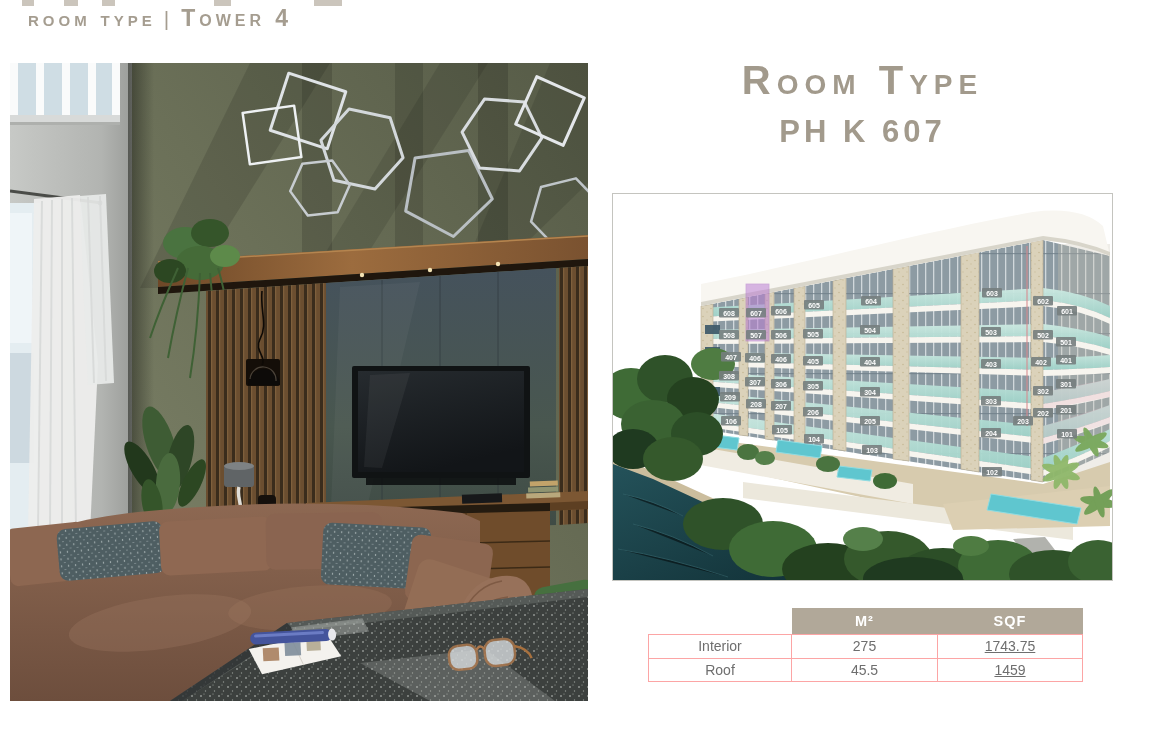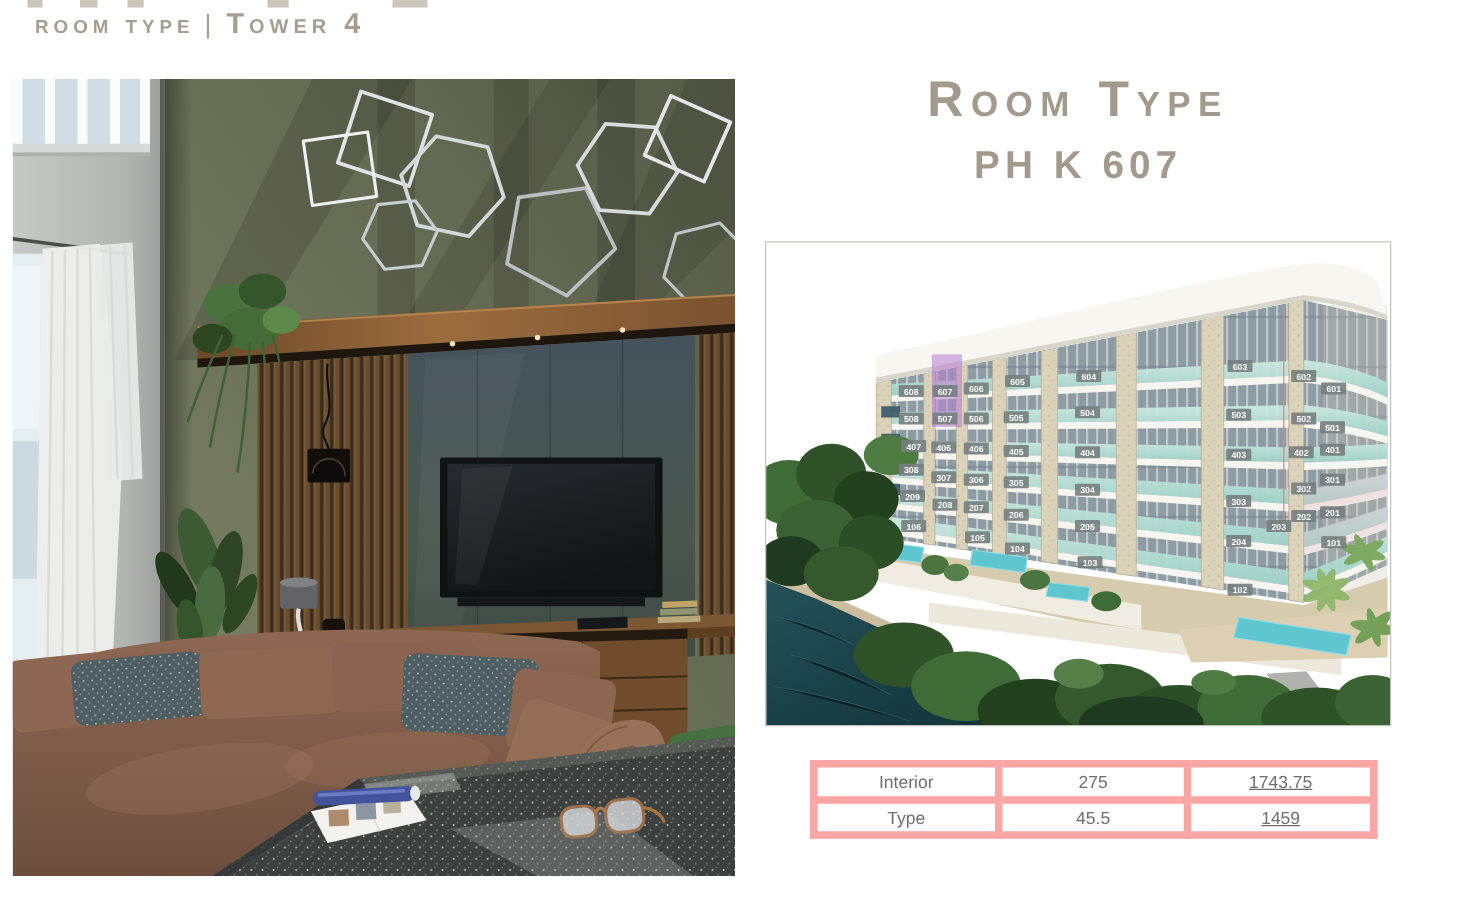--- a/index.html
+++ b/index.html
@@ -20,21 +20,21 @@
   
   #building-box{position:absolute;left:612px;top:193px;width:501px;height:388px;
       background:#ffffff;border:1px solid #c4c4bf;box-sizing:border-box;}
   
   #area-table{position:absolute;left:648px;top:608px;border-collapse:collapse;
       font-size:14px;color:#6e6e6e;}
   #area-table th,#area-table td{padding:0;text-align:center;vertical-align:middle;}
   #area-table th{width:145px;height:26px;background:#b1a899;color:#ffffff;
       font-weight:700;font-size:14.5px;letter-spacing:1px;}
   #area-table th.empty{background:transparent;width:142px;border:none;}
-  #area-table td{height:22.6px;border:6px solid #fca5a5;background:#ffffff;}
+  #area-table td{height:22.6px;border:1px solid #fca5a5;background:#ffffff;}
   #area-table td.lbl{width:142px;}
   #area-table td.v1{width:145px;}
   #area-table td.v2{width:143px;text-decoration:underline;}
 </style>
 </head>
 <body>
 
 <div id="page">
 
   <div class="crop-frag" style="left:22px;width:12px"></div>
@@ -631,26 +631,31 @@
           <g>
             <rect x="444" y="235" width="20" height="9.6" rx="1" fill="rgba(118,126,126,0.9)"></rect>
             <text x="454" y="242.7" text-anchor="middle" font-size="7" font-weight="bold" fill="#ffffff" font-family="&quot;Liberation Sans&quot;, sans-serif">101</text>
           </g>
         </g>
   </svg>
   </div>
 
   <table id="area-table">
     <tbody>
+        <tr>
+      <th class="empty"></th>
+      <th>M²</th>
+      <th>SQF</th>
+    </tr>
     <tr>
       <td class="lbl">Interior</td>
       <td class="v1">275</td>
       <td class="v2">1743.75</td>
     </tr>
     <tr>
-      <td class="lbl">Type</td>
+      <td class="lbl">Roof</td>
       <td class="v1">45.5</td>
       <td class="v2">1459</td>
     </tr>
   </tbody>
     </table>
 
 </div>
 
 </body></html>

